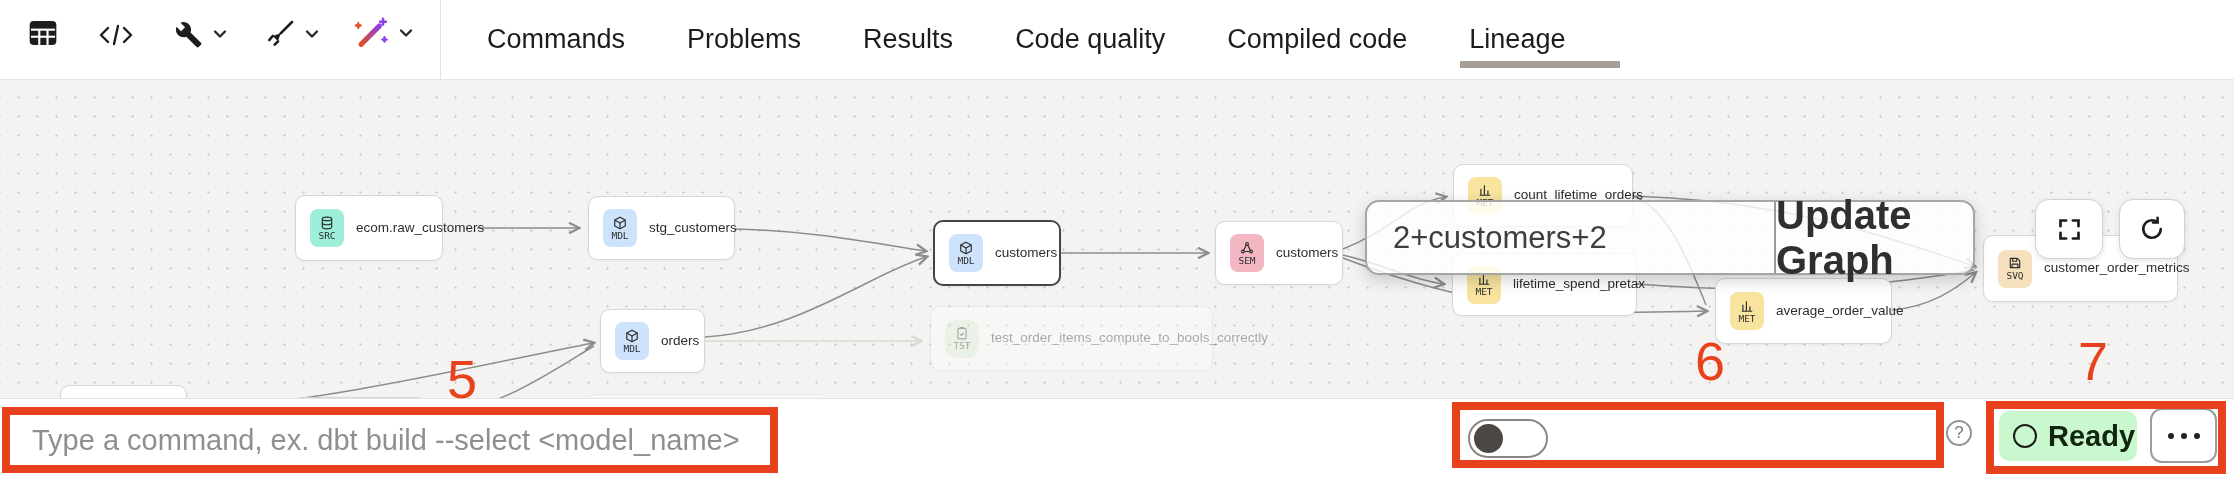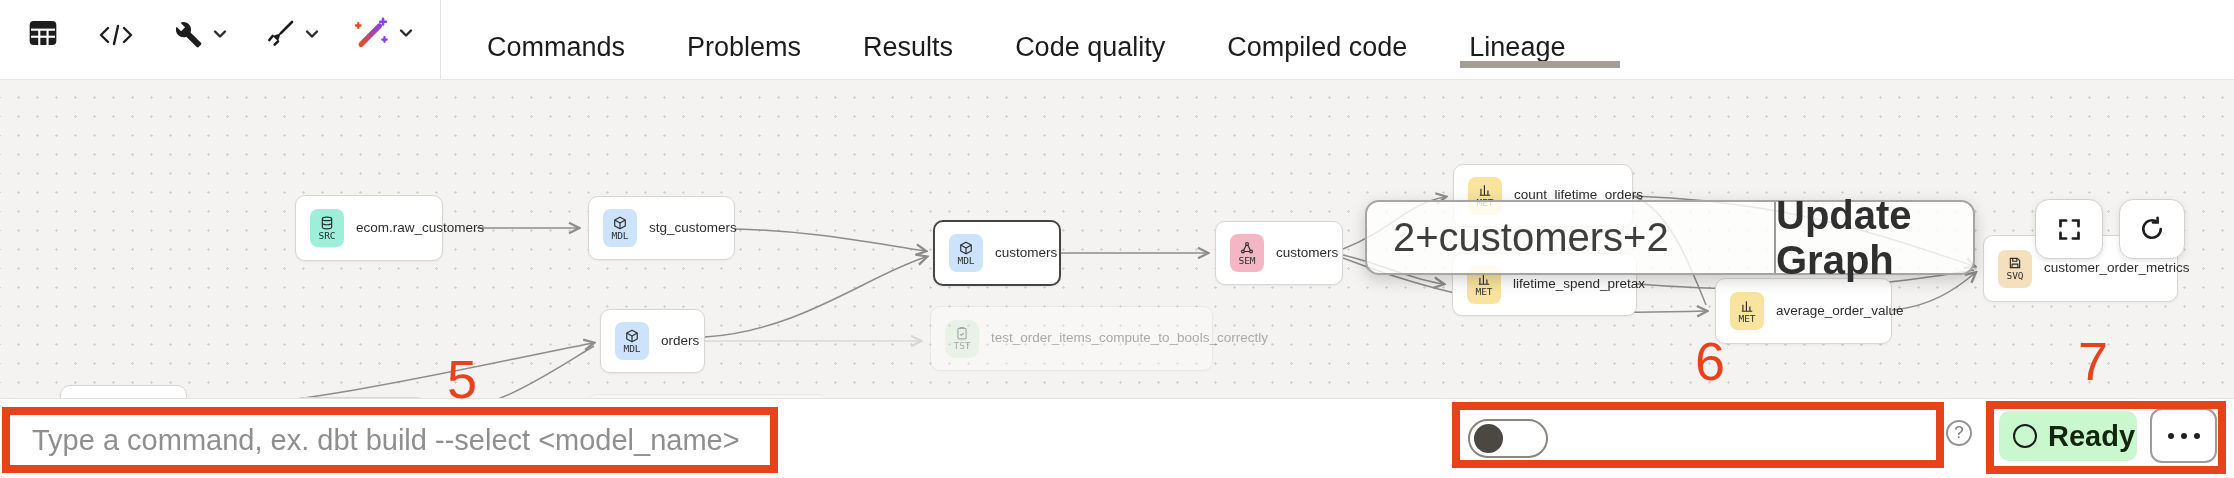--- a/index.html
+++ b/index.html
@@ -13,21 +13,21 @@
   .tool-divider{position:absolute;left:440px;top:0;height:79px;width:1px;background:#e4e2df;}
   .tbtn{display:flex;align-items:center;justify-content:center;cursor:pointer;}
   .tbtn svg{display:block;}
   .chev{margin-left:6px;}
   .tb-table{position:absolute;left:26px;top:17px;}
   .tb-code{position:absolute;left:98px;top:20px;}
   .tb-wrench{position:absolute;left:172px;top:18px;}
   .tb-broom{position:absolute;left:264px;top:18px;}
   .tb-wand{position:absolute;left:352px;top:16px;}
 
-  .tabs{position:absolute;left:487px;top:8px;height:79px;display:flex;gap:62px;align-items:center;}
+  .tabs{position:absolute;left:487px;top:0;height:79px;display:flex;gap:62px;align-items:center;}
   .tab{font-size:27px;color:#1c1c1c;white-space:nowrap;cursor:pointer;}
   .tab-underline{position:absolute;left:1460px;top:61px;width:160px;height:7px;background:#a59e97;}
 
   
   .graph{position:absolute;left:0;top:79px;width:2234px;height:319px;
          background-color:#f4f3f1;
          background-image:radial-gradient(#d3d1cd 1.3px,transparent 1.4px);
          background-size:19px 19px;background-position:9px 9px;}
   .edges{position:absolute;left:0;top:0;width:2234px;height:478px;z-index:1;pointer-events:none;}
 
@@ -57,21 +57,21 @@
   .n9{left:1715px;top:199px;width:177px;height:66px;}
   .n10{left:1983px;top:156px;width:195px;height:67px;}
   .n11{left:930px;top:227px;width:283px;height:65px;}
   .n12{left:587px;top:315px;width:241px;height:64px;}
 
   
   .overlay{position:absolute;left:1365px;top:121px;width:610px;height:75px;z-index:10;
            background:rgba(255,255,255,.8);border:2px solid #a5a5a5;border-radius:14px;
            box-shadow:0 5px 16px rgba(0,0,0,.18);display:flex;align-items:stretch;box-sizing:border-box;}
   .overlay-left{flex:0 0 381px;display:flex;align-items:center;padding-left:26px;
-                font-size:40px;color:#3e3e3e;cursor:text;}
+                font-size:31px;color:#3e3e3e;cursor:text;}
   .overlay-div{width:2px;background:#9a9a9a;}
   .overlay-right{flex:1;display:flex;align-items:center;justify-content:center;
                  font-size:40px;font-weight:700;color:#2f2f2f;cursor:pointer;}
 
   .gctrl{position:absolute;background:#fff;border:1.5px solid #d3d1ce;border-radius:14px;
          display:flex;align-items:center;justify-content:center;z-index:12;cursor:pointer;
          box-shadow:0 2px 6px rgba(0,0,0,.10);box-sizing:border-box;}
   .gc-fit{left:2035px;top:120px;width:68px;height:60px;}
   .gc-refresh{left:2119px;top:120px;width:66px;height:60px;}
 

